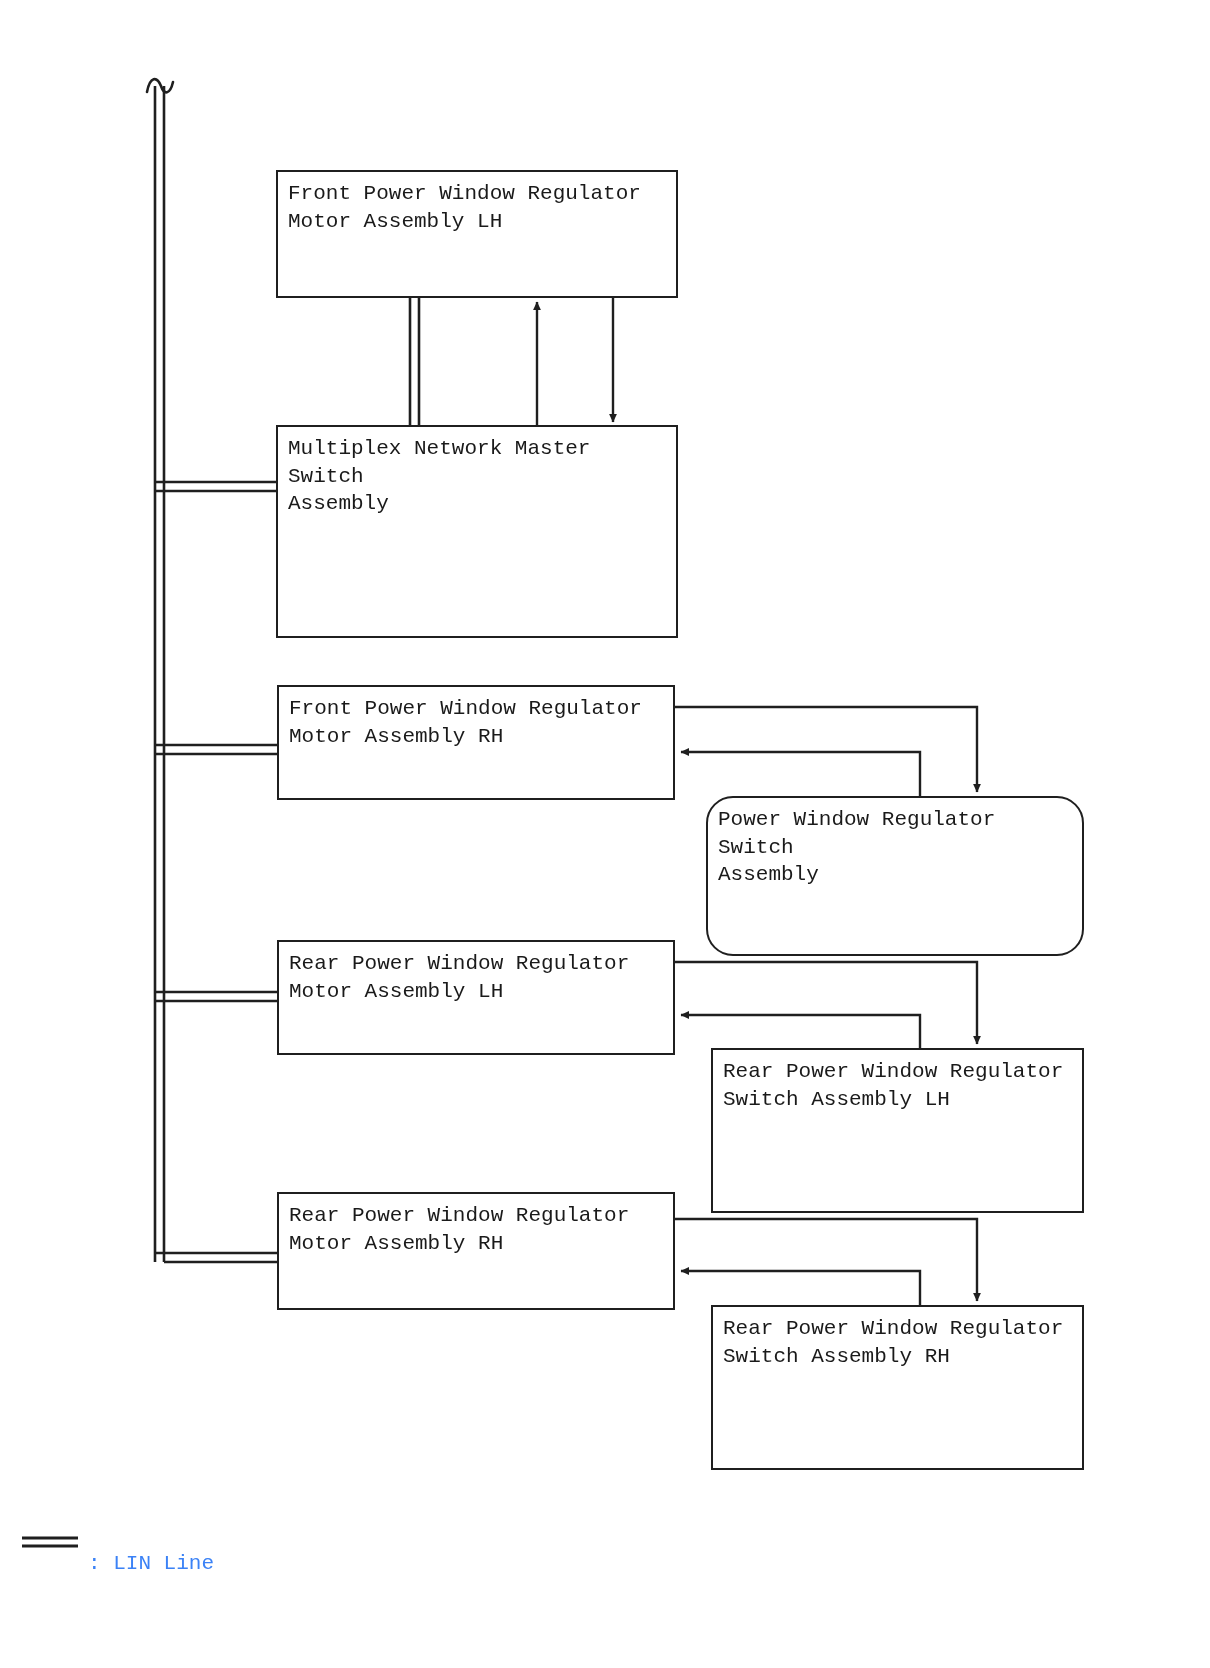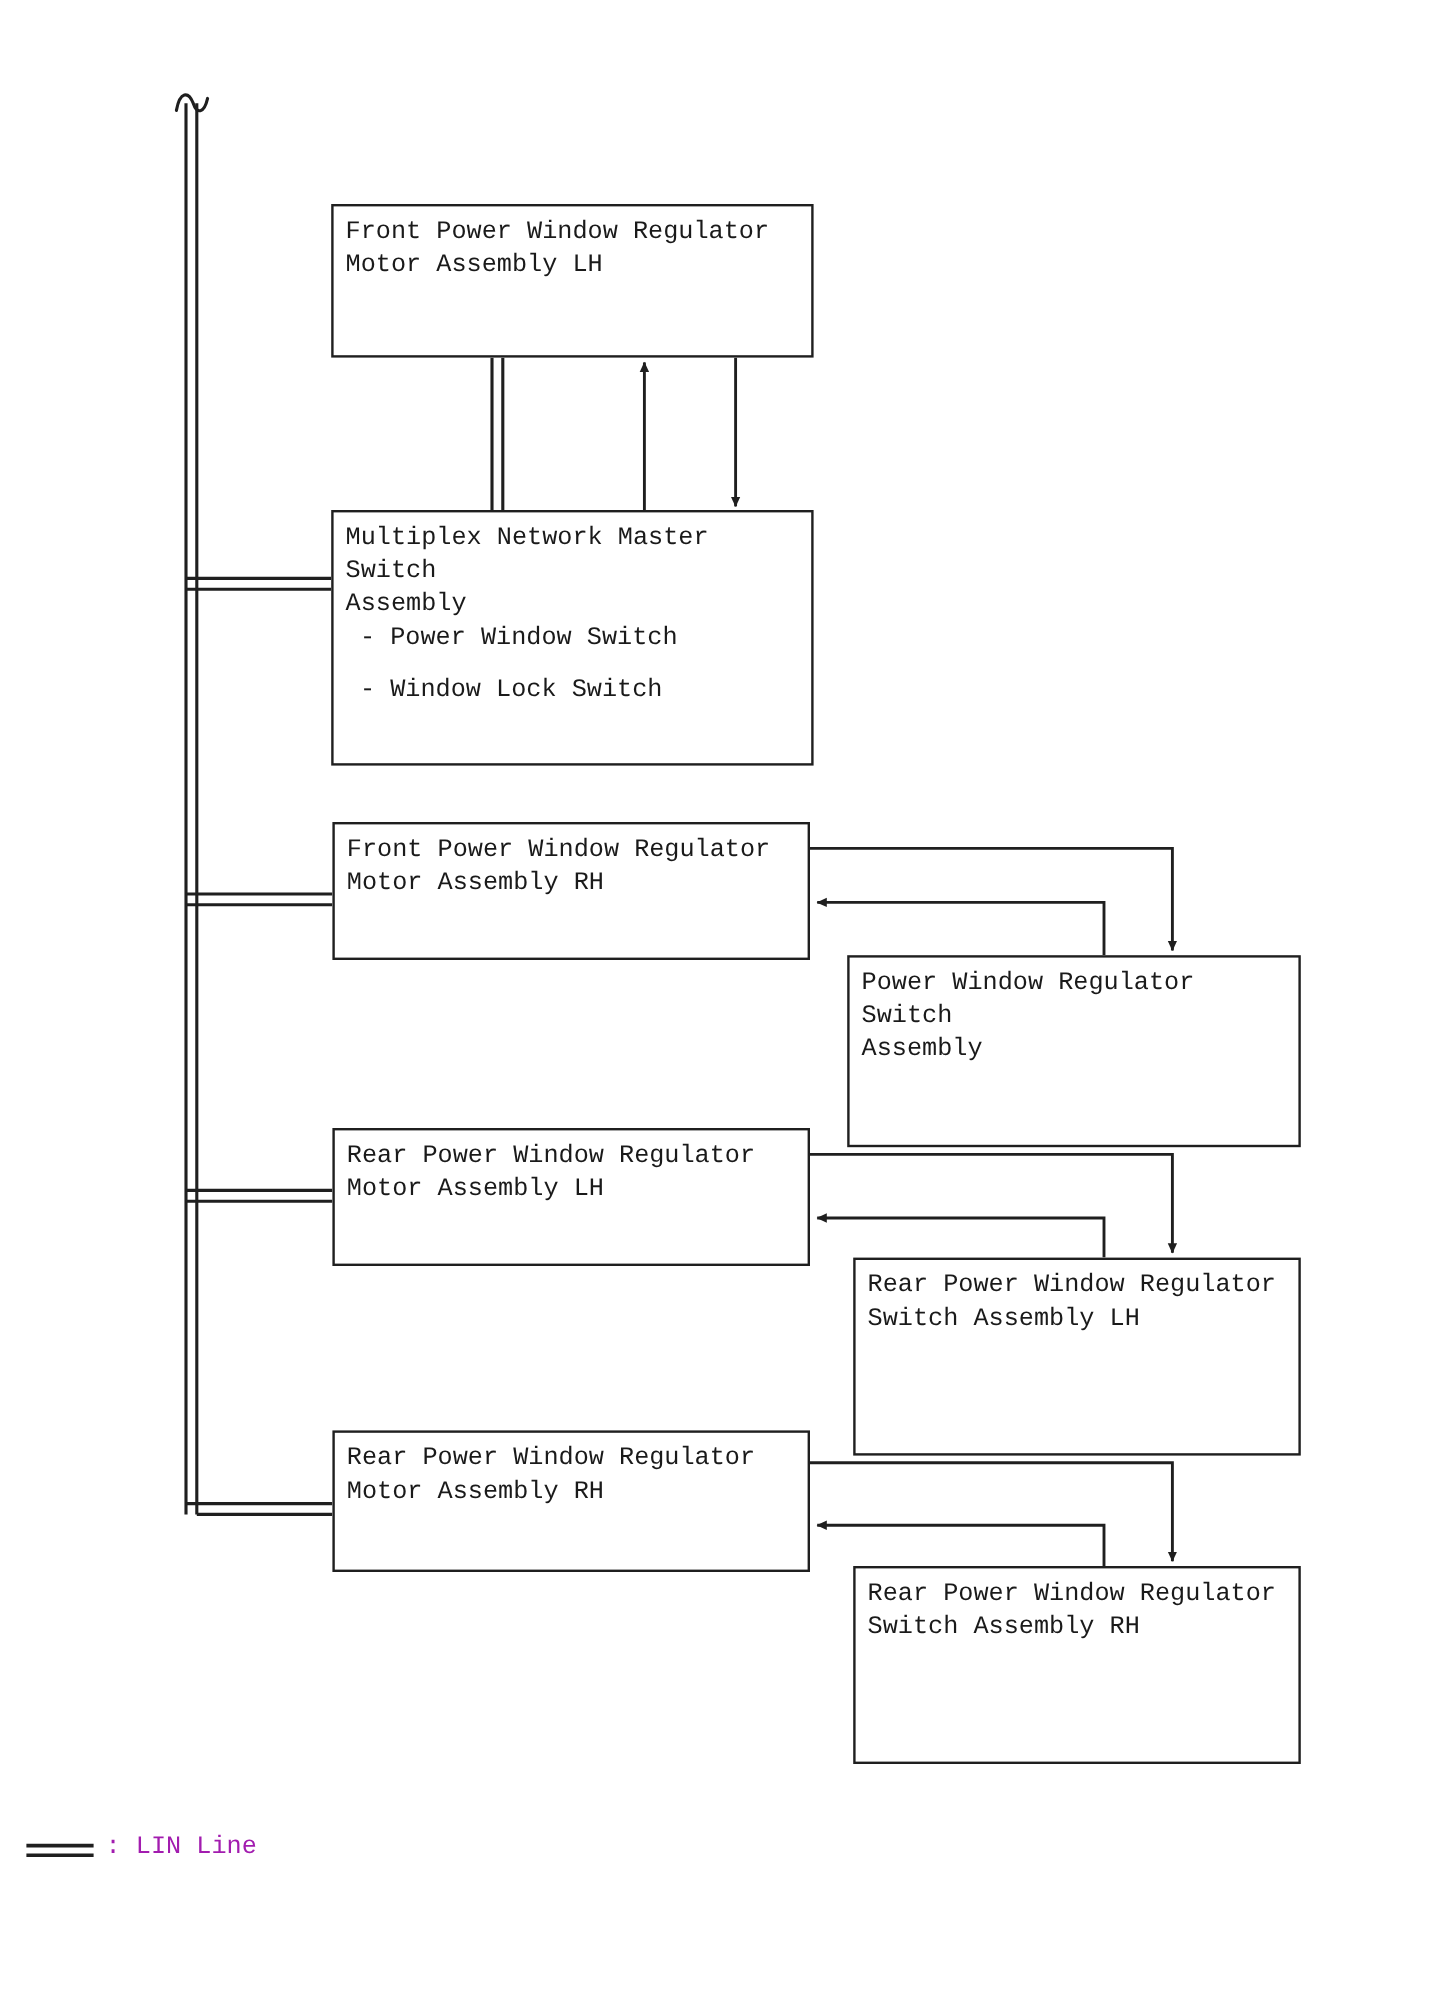--- a/index.html
+++ b/index.html
@@ -6,21 +6,21 @@
   body{width:1210px;height:1668px;position:relative;overflow:hidden;
        font-family:"Liberation Sans","DejaVu Sans",sans-serif;color:#1a1a1a;}
   #canvas{position:absolute;left:0;top:0;width:1210px;height:1668px;font-family:Liberation Mono, monospace;}
   .node{position:absolute;box-sizing:border-box;background:#ffffff;
         border:2px solid #1f1f1f;}
   .node .label{position:absolute;left:10px;top:8px;right:8px;
         font-size:21px;line-height:1.32;white-space:pre-line;color:#1a1a1a;}
   .node .sublist{position:absolute;left:22px;right:8px;font-size:21px;line-height:1.0;}
   .node .sublist div{margin-bottom:22px;}
   svg{position:absolute;left:0;top:0;overflow:visible;}
-  .legend{position:absolute;font-size:21px;color:#a21caf;}
+  .legend{position:absolute;font-size:21px;color:#3b82f6;margin-top:24px;}
 </style>
 </head>
 <body>
 
 <div id="canvas">
 
   <svg width="1210" height="1668">
     <defs>
       <marker id="arrowhead" markerWidth="9" markerHeight="9" refX="8" refY="4.5" orient="auto" markerUnits="userSpaceOnUse">
         <path d="M0,0.6 L8.5,4.5 L0,8.4 z" fill="#1f1f1f"></path>
@@ -79,32 +79,28 @@
   </svg>
 
   <div class="node" style="left:276px;top:170px;width:402px;height:128px;">
     <div class="label">Front Power Window Regulator
 Motor Assembly LH</div>
   </div>
 
   <div class="node" style="left:276px;top:425px;width:402px;height:213px;padding-left:35px;">
     <div class="label">Multiplex Network Master Switch
 Assembly</div>
-    <div class="sublist" style="top:95px;">
-      <div>- Power Window Switch</div>
-      <div>- Window Lock Switch</div>
-    </div>
   </div>
 
   <div class="node" style="left:277px;top:685px;width:398px;height:115px;">
     <div class="label">Front Power Window Regulator
 Motor Assembly RH</div>
   </div>
 
-  <div class="node" style="left:706px;top:796px;width:378px;height:160px;">
+  <div class="node" style="left:706px;top:796px;width:378px;height:160px;border-radius:27px;">
     <div class="label">Power Window Regulator Switch
 Assembly</div>
   </div>
 
   <div class="node" style="left:277px;top:940px;width:398px;height:115px;">
     <div class="label">Rear Power Window Regulator
 Motor Assembly LH</div>
   </div>
 
   <div class="node" style="left:711px;top:1048px;width:373px;height:165px;">

